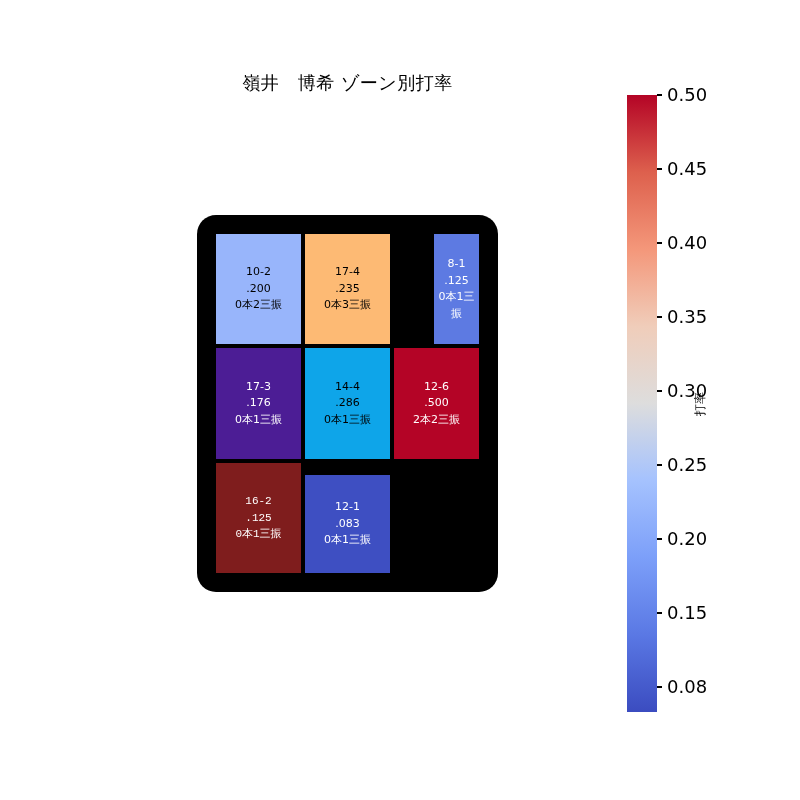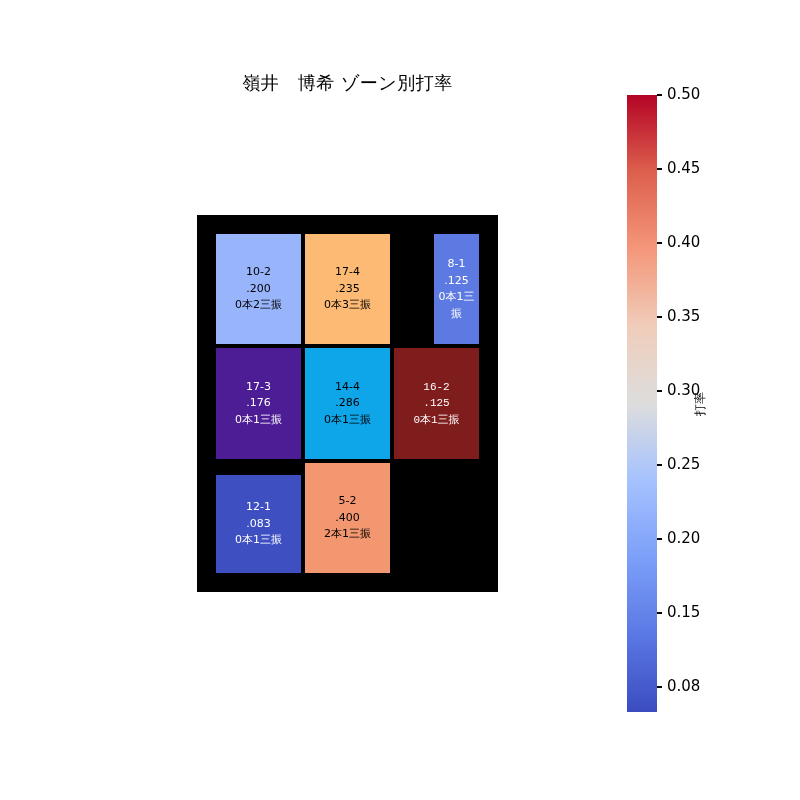--- a/index.html
+++ b/index.html
@@ -14,20 +14,21 @@
     position:absolute;left:97px;top:71px;width:501px;
     text-align:center;font-size:18px;color:#000000;letter-spacing:0.5px;
   }
 
   
   .heatmap{
     position:absolute;left:197px;top:215px;width:301px;height:377px;
     box-sizing:border-box;background:#000000;padding:19px;
     display:grid;grid-template-columns:repeat(3,1fr);grid-template-rows:repeat(3,1fr);
     gap:4px;
+    border-radius:19px;
   }
   .cell{
     display:flex;flex-direction:column;align-items:center;justify-content:center;
     font-size:11px;line-height:1.5;text-align:center;
   }
   .cell span{display:block;}
 
   
   .cbar-wrap{position:absolute;left:627px;top:95px;width:120px;height:617px;}
   .cbar{
@@ -36,21 +37,21 @@
       #3b4cc0 0%, #5a78e4 12.5%, #7c9ff9 25%, #a5c2fe 37.5%,
       #dddddd 50%, #f0cdba 62.5%, #f4977a 75%, #dd604d 87.5%, #b40426 100%);
   }
   .cbar-tick{
     position:absolute;left:30px;height:0;display:flex;align-items:center;
   }
   .cbar-tick .mark{
     width:5px;height:1.2px;background:#000000;flex:0 0 auto;
   }
   .cbar-tick .tlabel{
-    margin-left:5px;font-size:15px;color:#000000;transform:translateY(-1px);
+    margin-left:5px;font-size:18px;color:#000000;transform:translateY(-1px);
   }
   .cbar-axis-label{
     position:absolute;left:700px;top:404px;
     transform:translate(-50%,-50%) rotate(-90deg);
     font-size:12px;color:#000000;white-space:nowrap;
   }
 </style>
 </head>
 <body>
 
@@ -77,34 +78,34 @@
     <div class="cell" style="background: #4c1d95; color: rgb(255, 255, 255);">
       <span>17-3</span>
       <span>.176</span>
       <span>0本1三振</span>
     </div>
     <div class="cell" style="background: #0ea5e9; color: rgb(0, 0, 0);">
       <span>14-4</span>
       <span>.286</span>
       <span>0本1三振</span>
     </div>
+    <div class="cell" style="background: rgb(180, 4, 38); color: rgb(255, 255, 255);">
+      <span>12-6</span>
+      <span>.500</span>
+      <span>2本2三振</span>
+    </div>
     <div class="cell" style="background: #7f1d1d; color: rgb(255, 255, 255); font-family: Liberation Mono, monospace;">
       <span>16-2</span>
       <span>.125</span>
       <span>0本1三振</span>
     </div>
     <div class="cell" style="background: rgb(62, 79, 194); color: rgb(255, 255, 255); margin-top: 12px;">
       <span>12-1</span>
       <span>.083</span>
       <span>0本1三振</span>
-    </div>
-    <div class="cell" style="background: rgb(242, 151, 111); color: rgb(0, 0, 0);">
-      <span>5-2</span>
-      <span>.400</span>
-      <span>2本1三振</span>
     </div>
   </div>
 
   <div class="cbar-wrap">
     <div class="cbar"></div>
     <div class="cbar-tick" style="top:0px">
         <span class="mark"></span>
         <span class="tlabel">0.50</span>
       </div>
     <div class="cbar-tick" style="top:74px">

